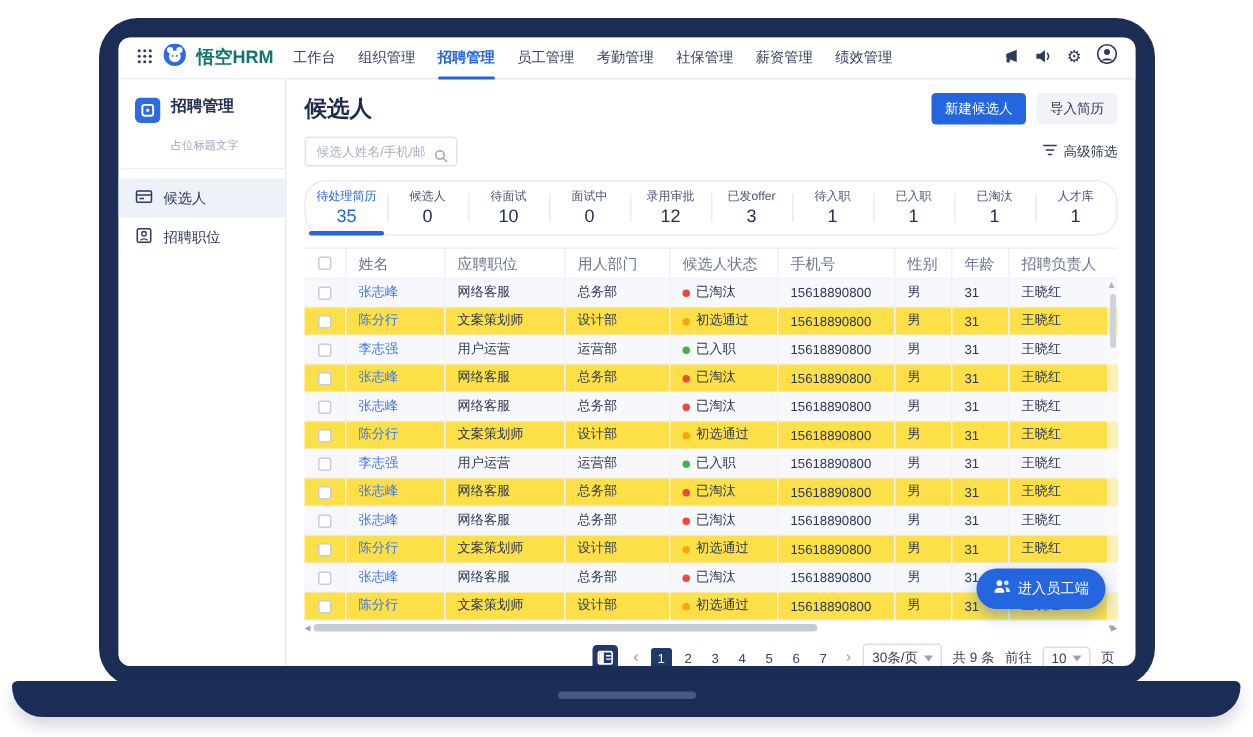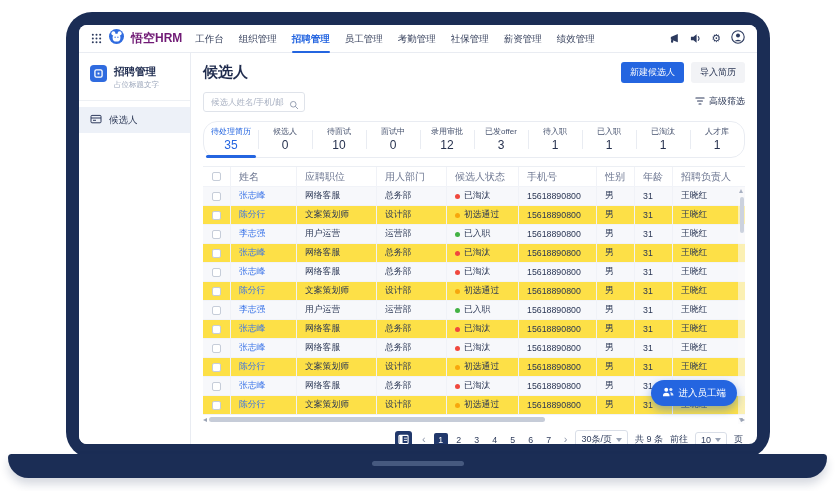--- a/index.html
+++ b/index.html
@@ -12,36 +12,36 @@
   .screen { position:absolute; left:13px; top:13px; right:13px; bottom:14px;
             background:#fff; border-radius:8px; overflow:hidden; }
   .base { position:absolute; left:8px; top:454px; width:819px; height:24px;
           background:#1b2d55; border-radius:4px 4px 22px 22px;
           box-shadow:0 6px 10px rgba(22,38,75,.18); }
   .notch { width:92px; height:5px; background:#46597f; border-radius:3px; margin:7px auto 0; }
 
   
   .navbar { height:28px; display:flex; align-items:center; gap:7px; padding:0 12px;
             border-bottom:1px solid #e9ecf2; background:#fff; }
-  .logo-title { font-size:12px; font-weight:bold; color:#701a75; margin-right:6px; white-space:nowrap; }
+  .logo-title { font-size:12px; font-weight:bold; color:#0f766e; margin-right:6px; white-space:nowrap; }
   #nav-menu { display:flex; gap:15px; height:28px;justify-content:flex-end; }
   .nav-item { font-size:9.5px; color:#37415d; line-height:28px; position:relative; white-space:nowrap; cursor:pointer; }
   .nav-item.active { color:#2465e0; font-weight:bold; }
   .nav-item.active::after { content:""; position:absolute; left:0; right:0; bottom:0;
                             height:2px; background:#2465e0; border-radius:1px; }
   .nav-spacer { flex:1; }
   .nav-icons { display:flex; align-items:center; gap:10px; }
   .gear-glyph { font-size:11px; color:#2c3a5e; line-height:1; }
 
   
   .app-body { display:flex; height:calc(100% - 28px); }
   .sidebar { width:112px; border-right:1px solid #e9ecf2; padding-top:12px; flex:none; background:#fff; }
   .sb-head { display:flex; gap:7px; padding:0 11px; align-items:flex-start; }
   .sb-title { font-size:10.5px; font-weight:bold; color:#222f52; line-height:1.25; }
-  .sb-sub { font-size:7.5px; color:#9aa5ba; margin-top:2px;text-align:right; }
+  .sb-sub { font-size:7.5px; color:#9aa5ba; margin-top:14px;text-align:right; }
   .sb-divider { height:1px; background:#edf0f4; margin:10px 0 6px; }
   .sb-item { display:flex; align-items:center; gap:7px; height:26px; padding:0 11px;
              font-size:9.5px; color:#2a3654; cursor:pointer; }
   .sb-item.active { background:#edf1f8; }
 
   .main { flex:1; padding:9px 12px 0; display:flex; flex-direction:column; position:relative; min-width:0; }
 
   .main-head { display:flex; align-items:center; margin-bottom:8px; }
   .page-title { font-size:15px; font-weight:bold; color:#1f2b4d; }
   .head-spacer { flex:1; }
@@ -209,20 +209,30 @@
           <div class="sb-item active">
             <span>
               <svg width="12" height="12" viewBox="0 0 12 12">
                 <rect x="1" y="2.4" width="10" height="7.4" rx="1" fill="none" stroke="#2e3a5c" stroke-width="1"></rect>
                 <path d="M1 5 H11" stroke="#2e3a5c" stroke-width="1"></path>
                 <path d="M3 7.3 H6" stroke="#2e3a5c" stroke-width="1"></path>
               </svg>
             </span>
             <span>候选人</span>
           </div>
+          <div class="sb-item">
+            <span>
+              <svg width="12" height="12" viewBox="0 0 12 12">
+                <rect x="1.5" y="1.5" width="9" height="9" rx="1" fill="none" stroke="#2e3a5c" stroke-width="1"></rect>
+                <circle cx="6" cy="4.8" r="1.5" fill="none" stroke="#2e3a5c" stroke-width="0.9"></circle>
+                <path d="M3.6 9.2 Q6 7.3 8.4 9.2" fill="none" stroke="#2e3a5c" stroke-width="0.9"></path>
+              </svg>
+            </span>
+            <span>招聘职位</span>
+          </div>
         </aside>
 
         <main class="main">
           <div class="main-head">
             <span class="page-title">候选人</span>
             <span class="head-spacer"></span>
             <button class="btn btn-primary">新建候选人</button>
             <button class="btn btn-secondary">导入简历</button>
           </div>
 

